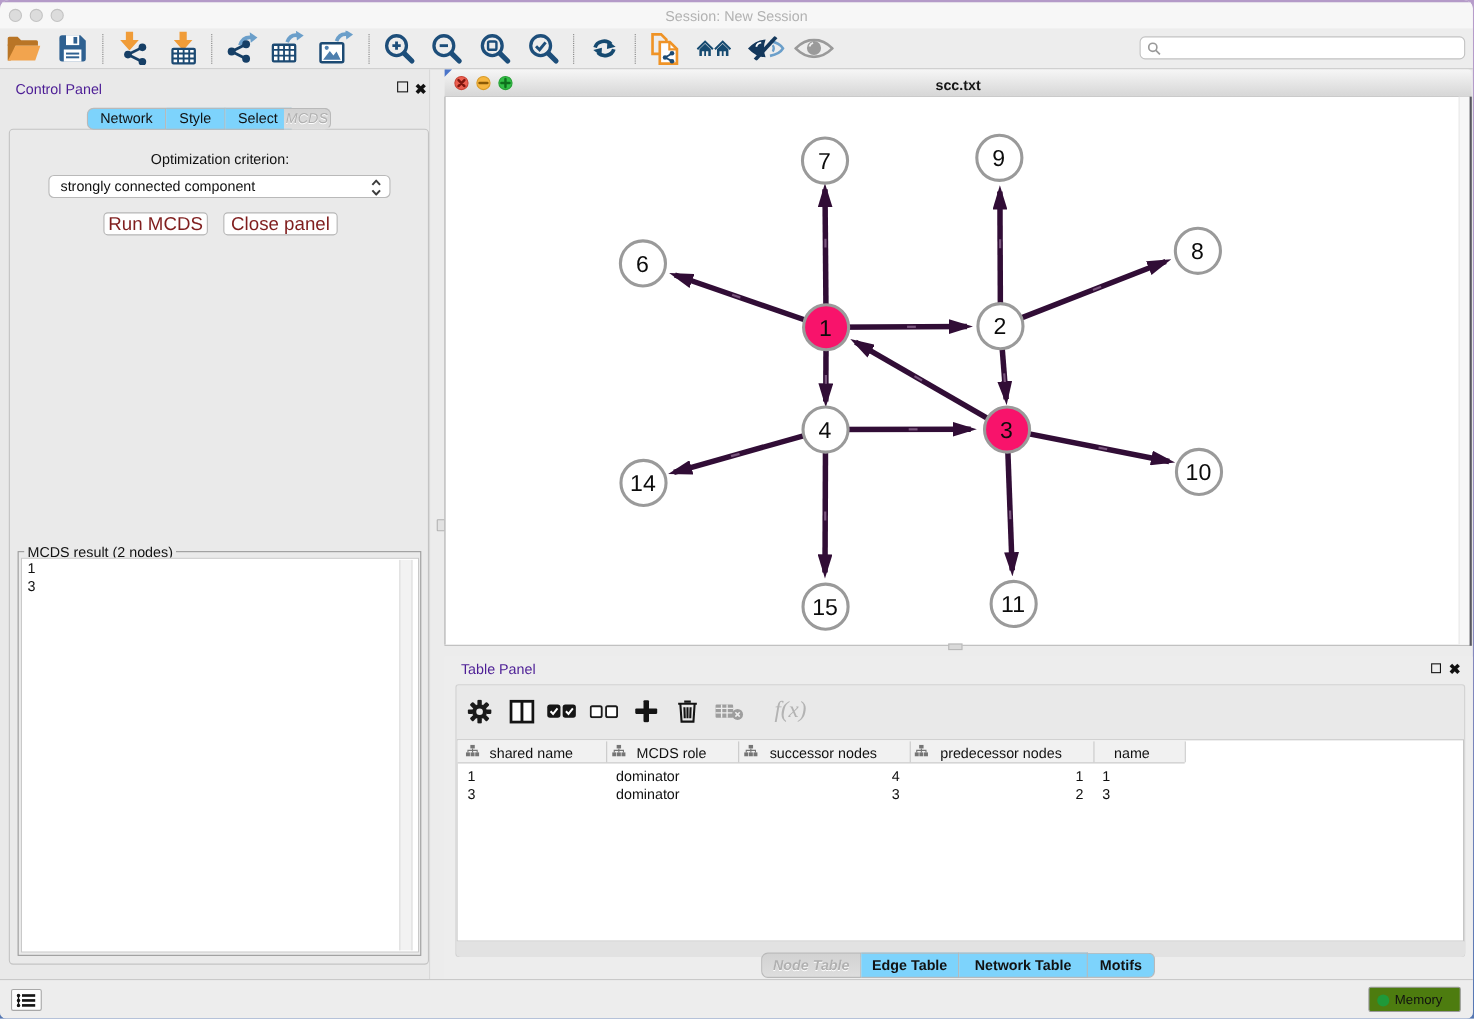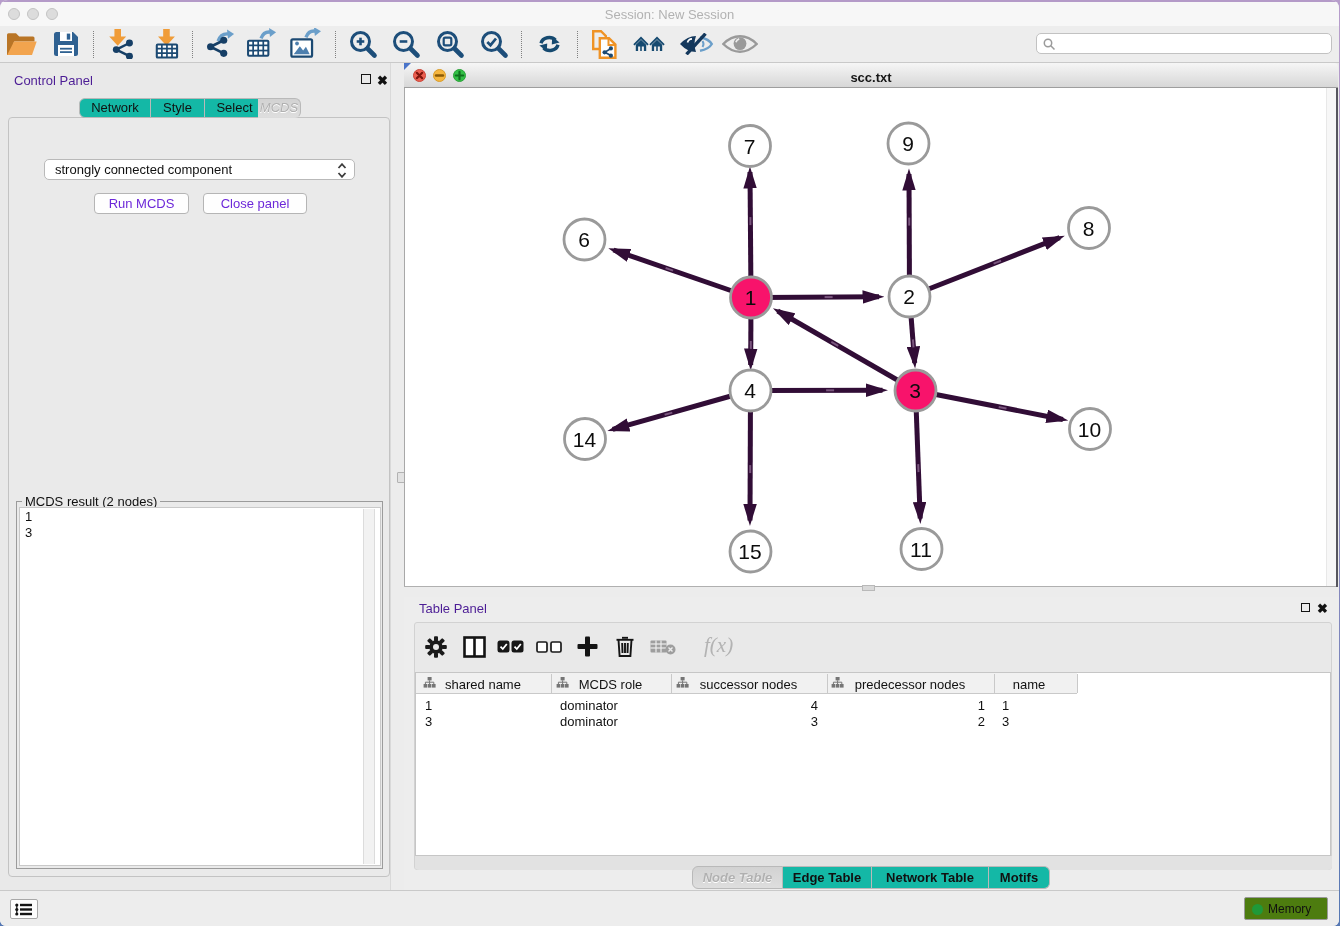--- a/index.html
+++ b/index.html
@@ -13,23 +13,23 @@
 #title { position:absolute; top:5px; left:0; right:0; text-align:center; font-size:13px; color:#b2b2b2; }
 #toolbar { position:absolute; top:26px; left:0; right:0; height:37px; background:#ededed; border-bottom:1px solid #c9c9c9; }
 .tsep { position:absolute; top:5px; height:27px; width:0; border-left:1px dotted #808080; }
 .ticon { position:absolute; top:3px; }
 #search { position:absolute; left:1036px; top:7px; width:296px; height:21px; background:#fff; border:1px solid #c2c2c2; border-radius:5px; }
 
 #cpanel { position:absolute; left:0; top:63px; width:391px; bottom:33px; background:#e9e9e9; border-right:1px solid #d9d9d9; }
 .ptitle { font-size:13px; color:#4c1d95; }
 .floatbtn { position:absolute; width:10px; height:10px; border:1.7px solid #141414; background:transparent; }
 .closex { position:absolute; font-size:13px; font-weight:bold; color:#111; line-height:11px; }
-.tab { position:absolute; top:0; height:20px; background:#14b8a6; border:1px solid #b9b9b9; border-left:none; font-size:13px; color:#111; text-align:center; line-height:18px; }
+.tab { position:absolute; top:0; height:20px; background:#7dd3fc; border:1px solid #b9b9b9; border-left:none; font-size:13px; color:#111; text-align:center; line-height:18px; }
 .tabsel { background:linear-gradient(180deg,#d2d2d2,#dedede); color:#b0b0b0; text-shadow:0 1px 0 #fff; }
-.btn { position:absolute; height:21px; background:#fefefe; border:1px solid #b5b5b5; border-radius:4px; font-size:13px; color:#6d28d9; text-align:center; line-height:19px; }
+.btn { position:absolute; height:21px; background:#fefefe; border:1px solid #b5b5b5; border-radius:4px; font-size:17px; color:#7f1d1d; text-align:center; line-height:19px; }
 
 #netframe { position:absolute; left:404px; top:63px; width:934px; height:524px; border-bottom:1px solid #b0b0b0; }
 #nettitle { position:absolute; left:0; top:0; right:0; height:25px; background:linear-gradient(180deg,#f6f6f6,#d7d7d7); border-bottom:1px solid #9e9e9e; border-radius:4px 4px 0 0; }
 #netcanvas { position:absolute; left:0; top:25px; right:2px; bottom:0; background:#fff; border-left:1px solid #a8a8a8; }
 .tl { position:absolute; top:6px; width:13px; height:13px; border-radius:50%; }
 .tl svg { display:block; }
 
 #tpanel { position:absolute; left:404px; top:597px; right:0; bottom:33px; background:#ededed; }
 
 #statusbar { position:absolute; left:0; right:0; bottom:0; height:36px; background:#ededed; border-top:1px solid #c9c9c9; }
@@ -194,20 +194,21 @@
     <div class="ptitle abs" style="left:14px; top:10px;">Control Panel</div>
     <div class="floatbtn" style="left:361px; top:11px;"></div>
     <div class="closex" style="left:377px; top:12px;">✖</div>
 
     <div class="abs" style="left:8px; top:54px; width:382px; height:760px; border:1px solid #c3c3c3; border-radius:4px; background:#eaeaea;"></div>
 
     <div class="tab" style="left:79px; width:72px; border-left:1px solid #b9b9b9; border-radius:6px 0 0 6px; top:35px;">Network</div>
     <div class="tab" style="left:151px; width:54px; top:35px;">Style</div>
     <div class="tab" style="left:205px; width:60px; top:35px;">Select</div>
     <div class="tab tabsel" style="left:258px; width:43px; border-radius:0 6px 6px 0; top:35px; border-bottom-color:#dcdcdc;font-style:italic;">MCDS</div>
+    <div class="abs" style="left:9px; top:74px; width:382px; text-align:center; font-size:13px; color:#111;">Optimization criterion:</div>
     <div class="abs" style="left:44px; top:96px; width:311px; height:21px; background:#fff; border:1px solid #b9b9b9; border-radius:5px;">
       <span style="position:absolute; left:10px; top:2px; font-size:13px; color:#111;">strongly connected component</span>
       <svg style="position:absolute; right:7px; top:3px;" width="10" height="15" viewBox="0 0 10 15">
           <path d="M1.5 5 L5 1.2 L8.5 5" fill="none" stroke="#3c3c3c" stroke-width="1.8"></path>
           <path d="M1.5 10 L5 13.8 L8.5 10" fill="none" stroke="#3c3c3c" stroke-width="1.8"></path>
         </svg>
     </div>
     <div class="btn" style="left:94px; top:130px; width:95px;">Run MCDS</div>
     <div class="btn" style="left:203px; top:130px; width:104px;">Close panel</div>
 

